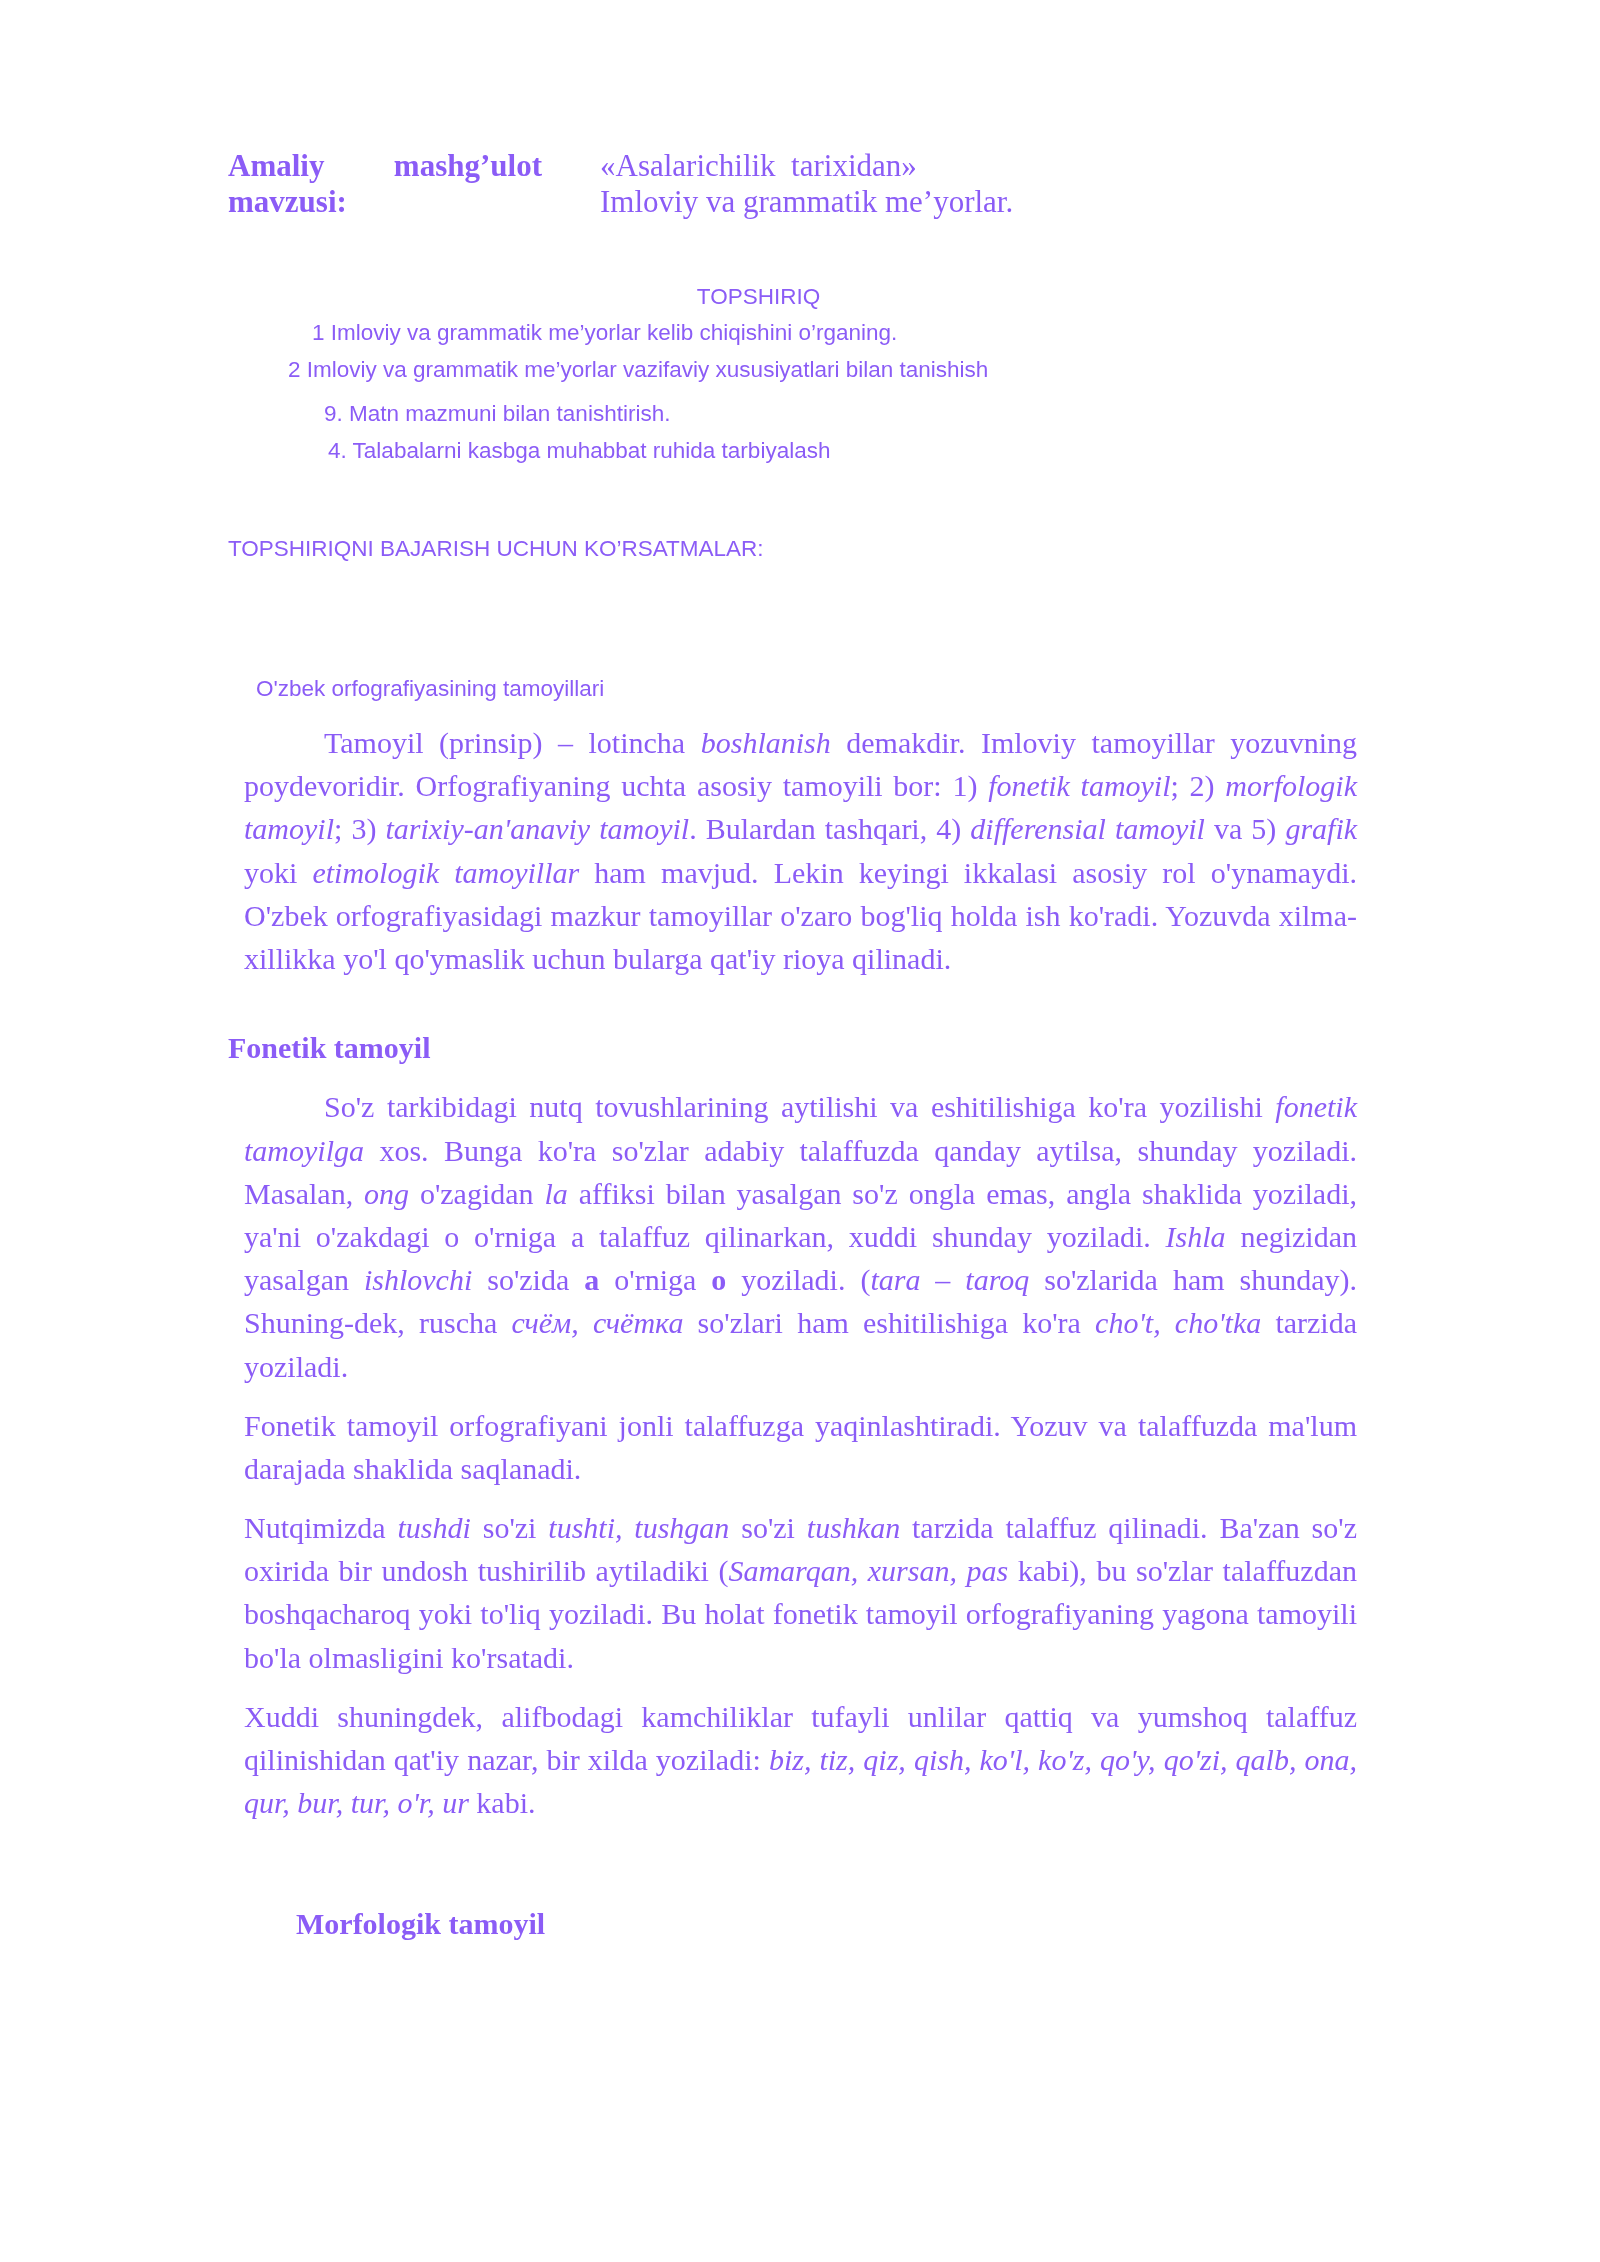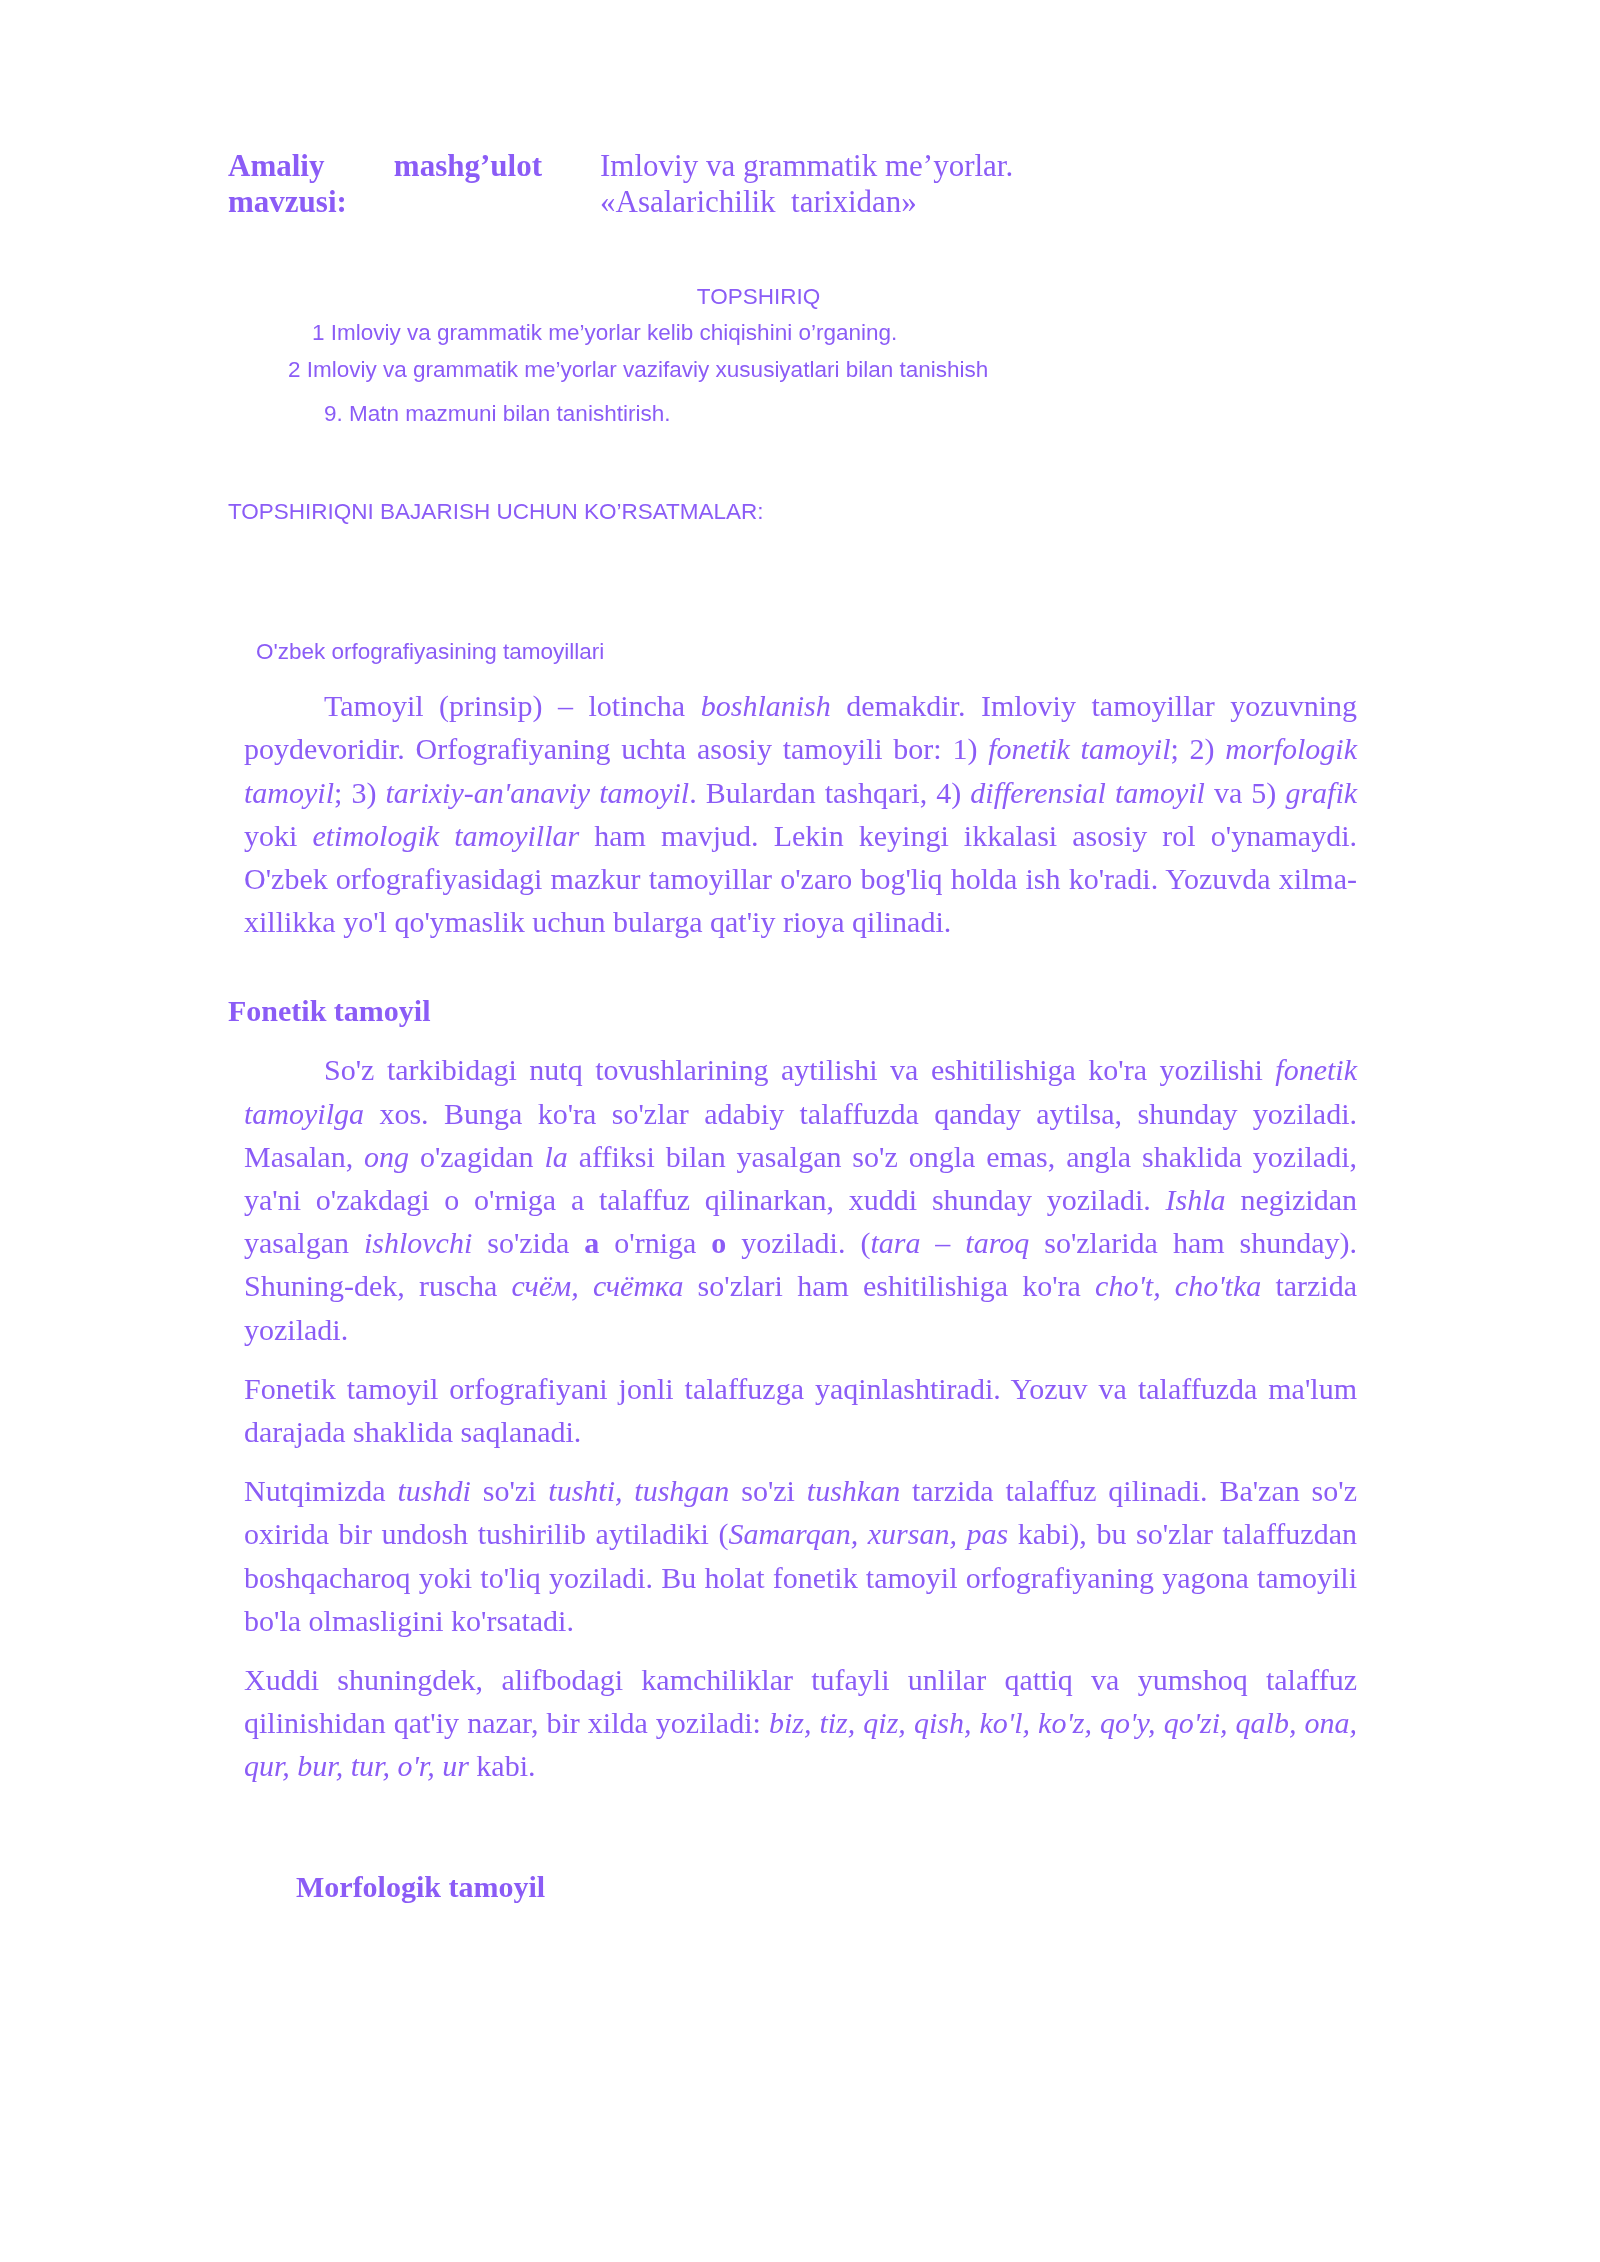--- a/index.html
+++ b/index.html
@@ -123,32 +123,33 @@
 
     <div class="header-block">
       <div class="header-label">
         <div class="lbl-row">
           <span class="w1">Amaliy</span>
           <span class="w2">mashg’ulot</span>
         </div>
         <div>mavzusi:</div>
       </div>
       <div class="header-value">
+        <div>«Asalarichilik  tarixidan»</div>
         <div>Imloviy va grammatik me’yorlar.</div>
-        <div>«Asalarichilik  tarixidan»</div>
       </div>
     </div>
 
 
     <div class="sans topshiriq-block">
       <div class="topshiriq-title">TOPSHIRIQ</div>
       <div class="topshiriq-list">
         <div class="ti-1">1 Imloviy va grammatik me’yorlar kelib chiqishini o’rganing.</div>
         <div class="ti-2">2 Imloviy va grammatik me’yorlar vazifaviy xususiyatlari bilan tanishish</div>
         <div class="ti-3">9. Matn mazmuni bilan tanishtirish.</div>
+        <div class="ti-4">4. Talabalarni kasbga muhabbat ruhida tarbiyalash</div>
       </div>
     </div>
 
     <div class="sans ko-rsatmalar">TOPSHIRIQNI BAJARISH UCHUN KO’RSATMALAR:</div>
 
     <div class="sans orfo-line">O'zbek orfografiyasining tamoyillari</div>
 
     <div class="body-serif">
 
       <p class="para indent"><span>Tamoyil  (prinsip)  –   lotincha </span><i>boshlanish</i><span> demakdir.  Imloviy  tamoyillar yozuvning  poydevoridir.  Orfografiyaning  uchta  asosiy  tamoyili  bor:  1) </span><i>fonetik tamoyil</i><span>;  2) </span><i>morfologik  tamoyil</i><span>;  3) </span><i>tarixiy-an'anaviy  tamoyil</i><span>.  Bulardan  tashqari, 4) </span><i>differensial  tamoyil</i><span>  va  5) </span><i>grafik</i><span>  yoki  </span><i>etimologik  tamoyillar</i><span>  ham  mavjud.  Lekin keyingi ikkalasi asosiy rol o'ynamaydi. O'zbek orfografiyasidagi mazkur tamoyillar o'zaro  bog'liq  holda  ish  ko'radi.  Yozuvda  xilma-xillikka  yo'l  qo'ymaslik  uchun bularga qat'iy rioya qilinadi.</span></p>

